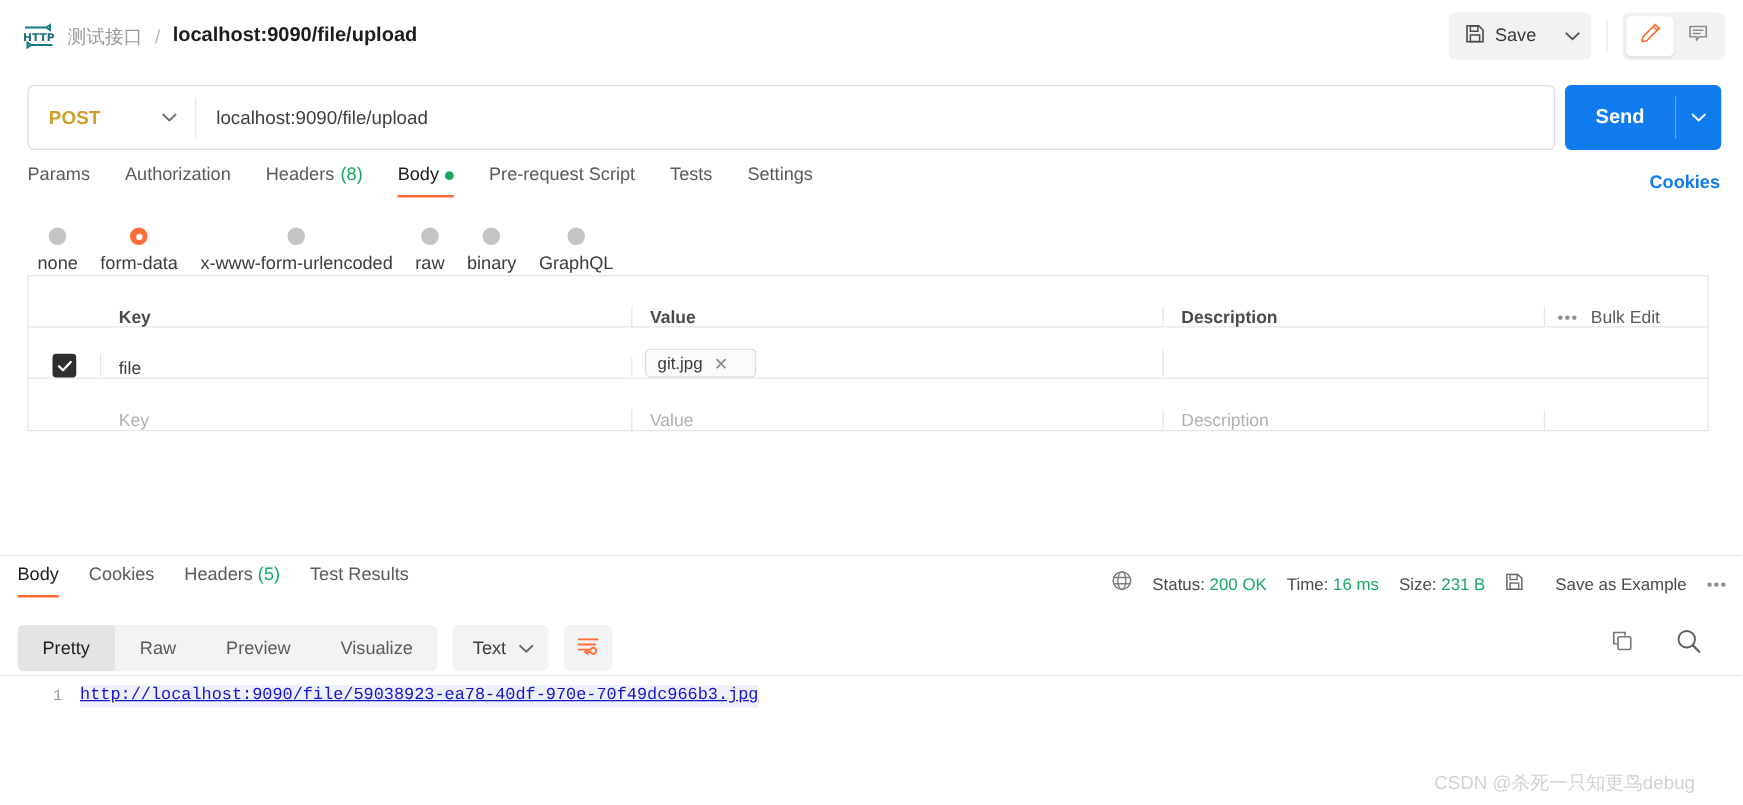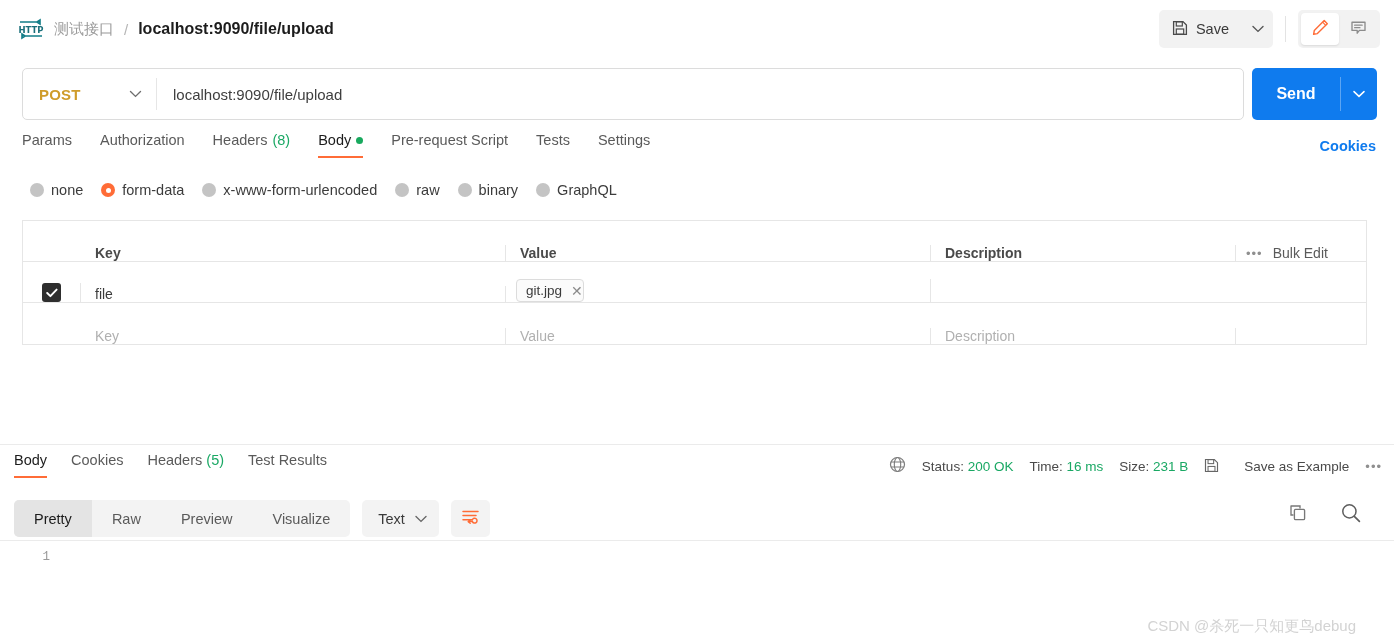--- a/index.html
+++ b/index.html
@@ -103,21 +103,21 @@
   .dot-green { width:7px; height:7px; border-radius:50%; background:#18a95e; display:inline-block; }
   .cookies-link {
     position:absolute; right:18px; top:138px; font-size:14.5px; color:#0f7bee;
     font-weight:bold; cursor:pointer;
   }
 
   
   .radios {
     position:absolute; left:30px; top:182px; display:flex; align-items:center; gap:18px;
   }
-  .radio-item { display:flex; align-items:center; gap:7px; cursor:pointer; }
+  .radio-item { display:flex; align-items:center; gap:7px; cursor:pointer;flex-direction:column; }
   .radio-dot {
     width:14px; height:14px; border-radius:50%; background:#c4c4c4; flex:none;
     display:flex; align-items:center; justify-content:center;
   }
   .radio-dot.on { background:#ff6c37; }
   .radio-dot.on::after {
     content:""; width:5px; height:5px; border-radius:50%; background:#fff;
   }
   .radio-label { font-size:14.5px; color:#3c3c3c; }
 
@@ -137,21 +137,21 @@
   .th { font-size:14px; font-weight:bold; color:#4a4a4a; }
   .cellval { font-size:14px; color:#3b3b3b; }
   .ph { font-size:14px; color:#b0b0b0; }
   .chk {
     width:19px; height:19px; border-radius:3px; background:#2e2e2e;
     display:flex; align-items:center; justify-content:center; cursor:pointer;
   }
   .chip {
     display:inline-flex; align-items:center; gap:9px;
     border:1px solid #dcdcdc; border-radius:4px; background:#fbfbfb;
-    padding:3px 0 3px 9px; font-size:13.5px; color:#3b3b3b;
+    padding:3px 21px 3px 9px; font-size:13.5px; color:#3b3b3b;
   }
   .chip-x { color:#8a8a8a; cursor:pointer; font-size:14px; line-height:1; }
   .bulk-dots { letter-spacing:1px; color:#8f8f8f; font-size:13px; cursor:pointer; }
   .bulk-edit { font-size:14px; color:#5a5a5a; cursor:pointer; }
 
   
   .resp-sep { position:absolute; left:0; top:444px; width:1394px; height:1px; background:#ebebeb; }
   .resp-tabs {
     position:absolute; left:14px; top:452px; display:flex; align-items:flex-start;
   }
@@ -486,18 +486,19 @@
       <svg width="22" height="22" viewBox="0 0 22 22">
         <circle cx="9.4" cy="9.4" r="6.6" fill="none" stroke="#5e5e5e" stroke-width="1.5"></circle>
         <path d="M14.3 14.3 L19.4 19.4" stroke="#5e5e5e" stroke-width="1.7" stroke-linecap="round"></path>
       </svg>
     </span>
   </div>
 
   <div class="resp-body">
     <div class="code-line">
       <span class="lineno">1</span>
+      <span class="codetxt">http://localhost:9090/file/59038923-ea78-40df-970e-70f49dc966b3.jpg</span>
     </div>
 
   </div>
 
   <div class="watermark">CSDN @杀死一只知更鸟debug</div>
 </div>
 
 </body></html>

